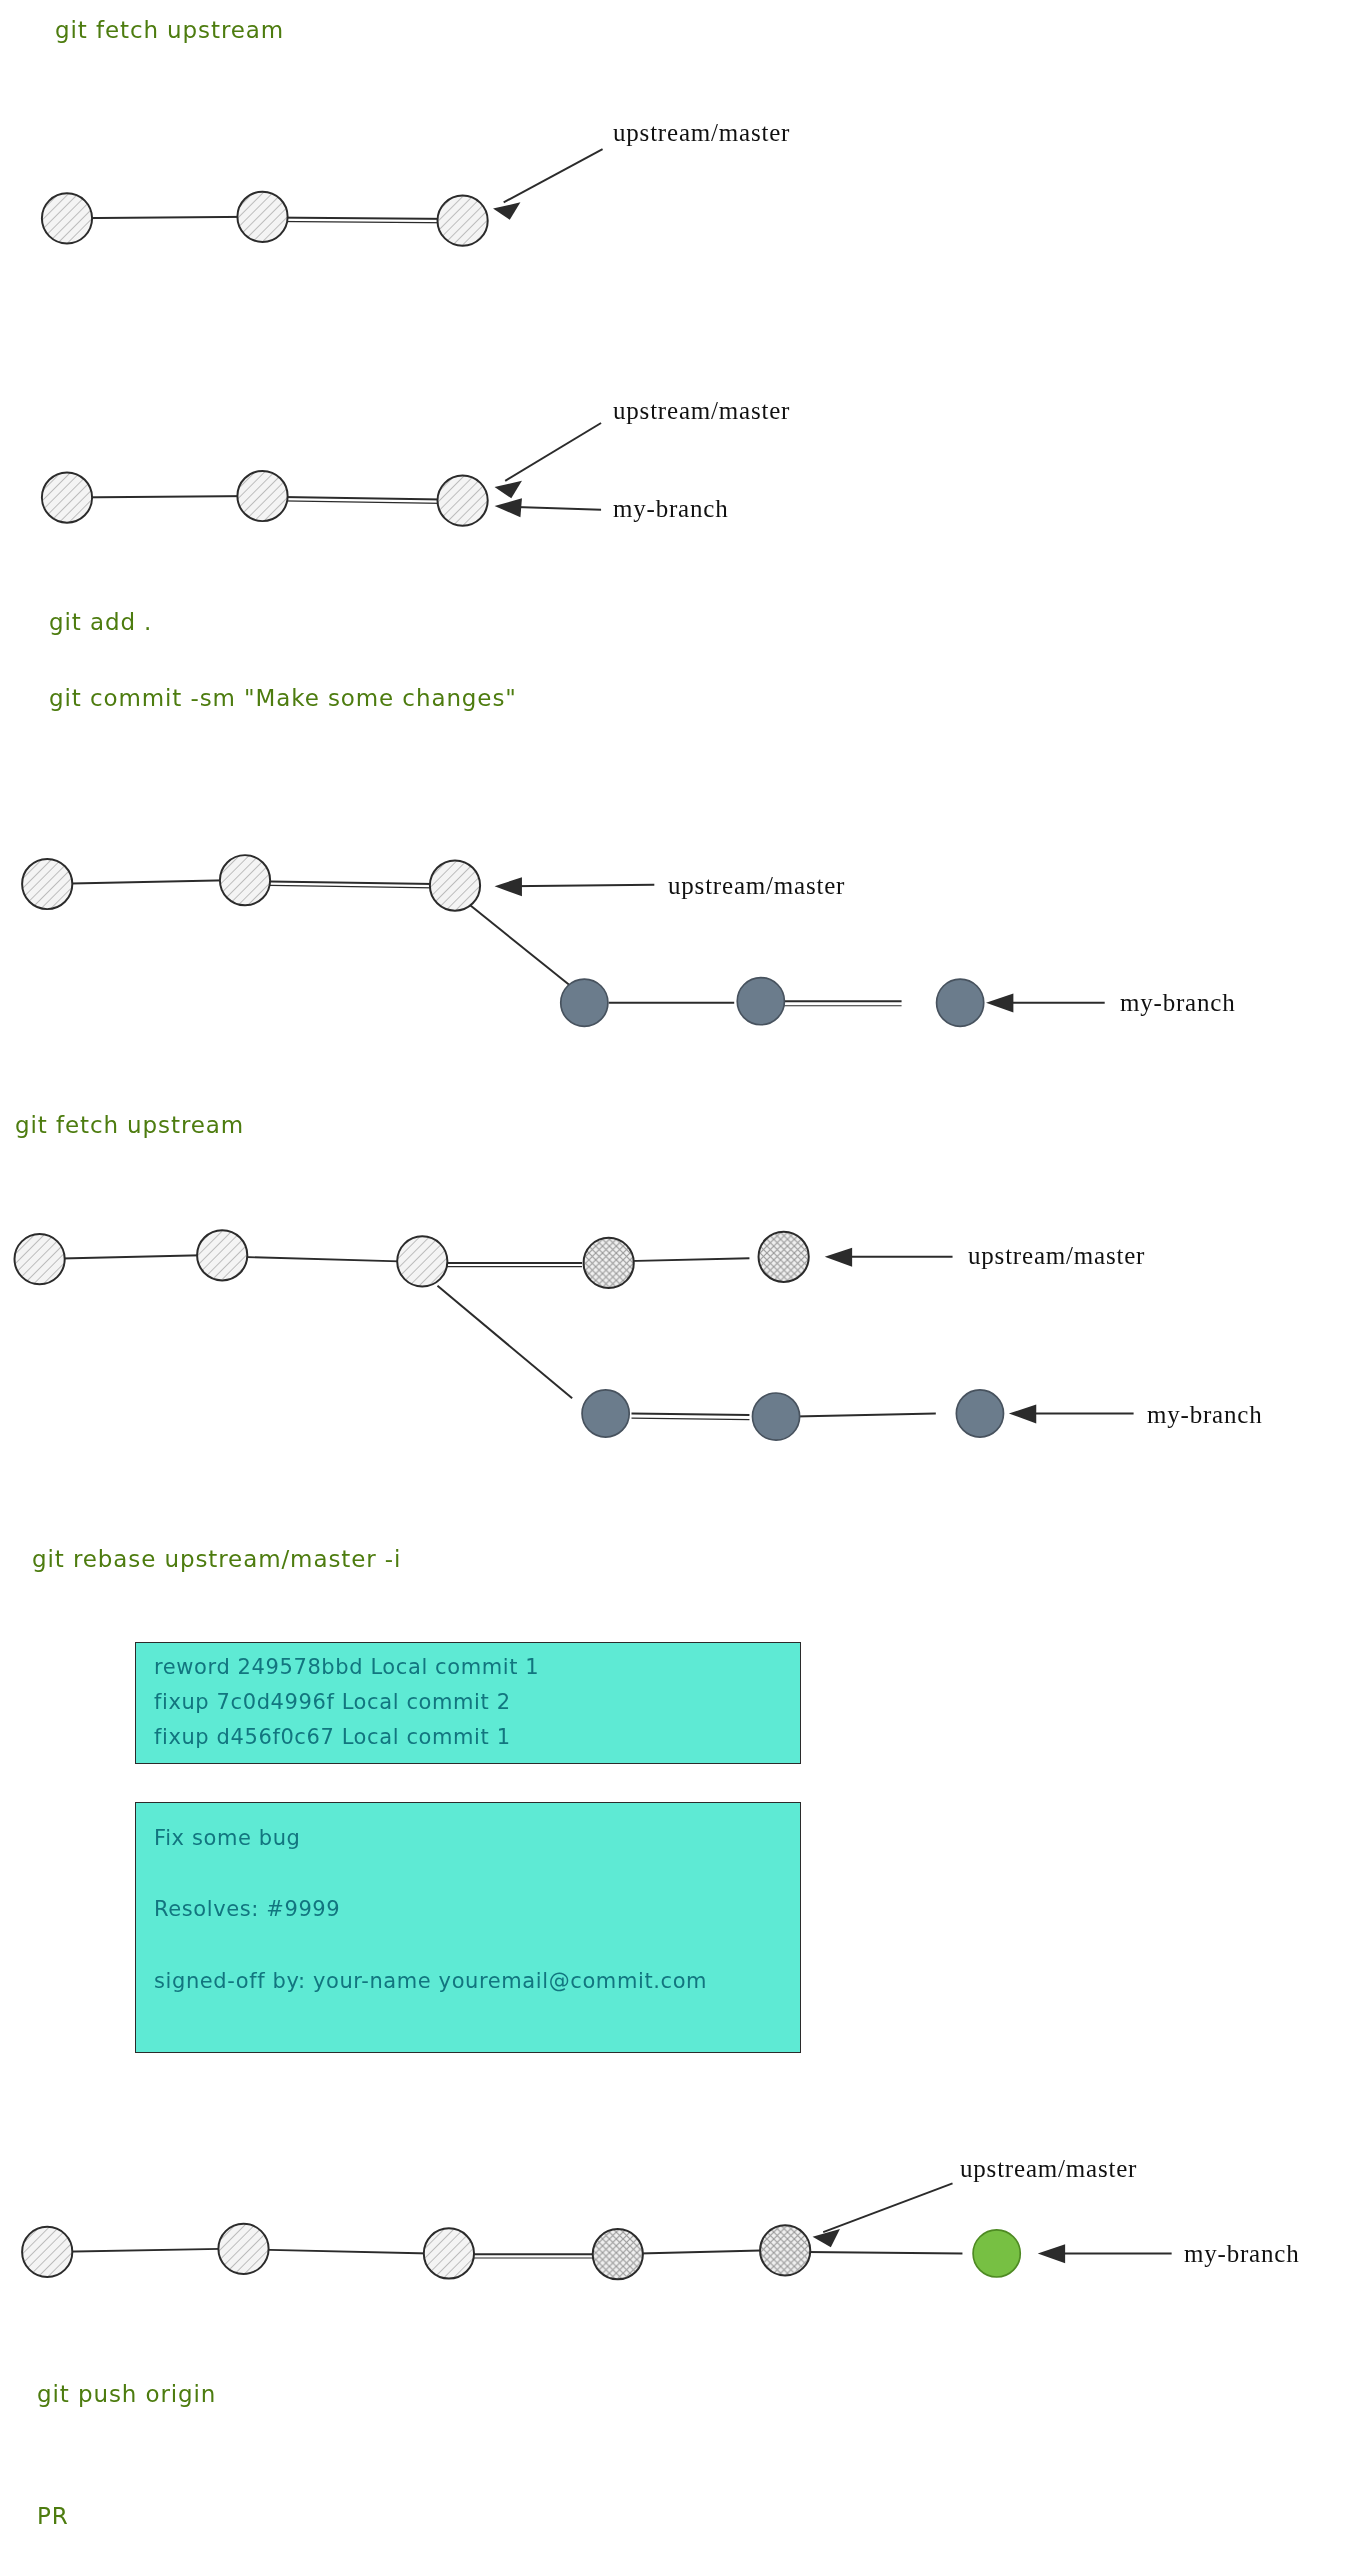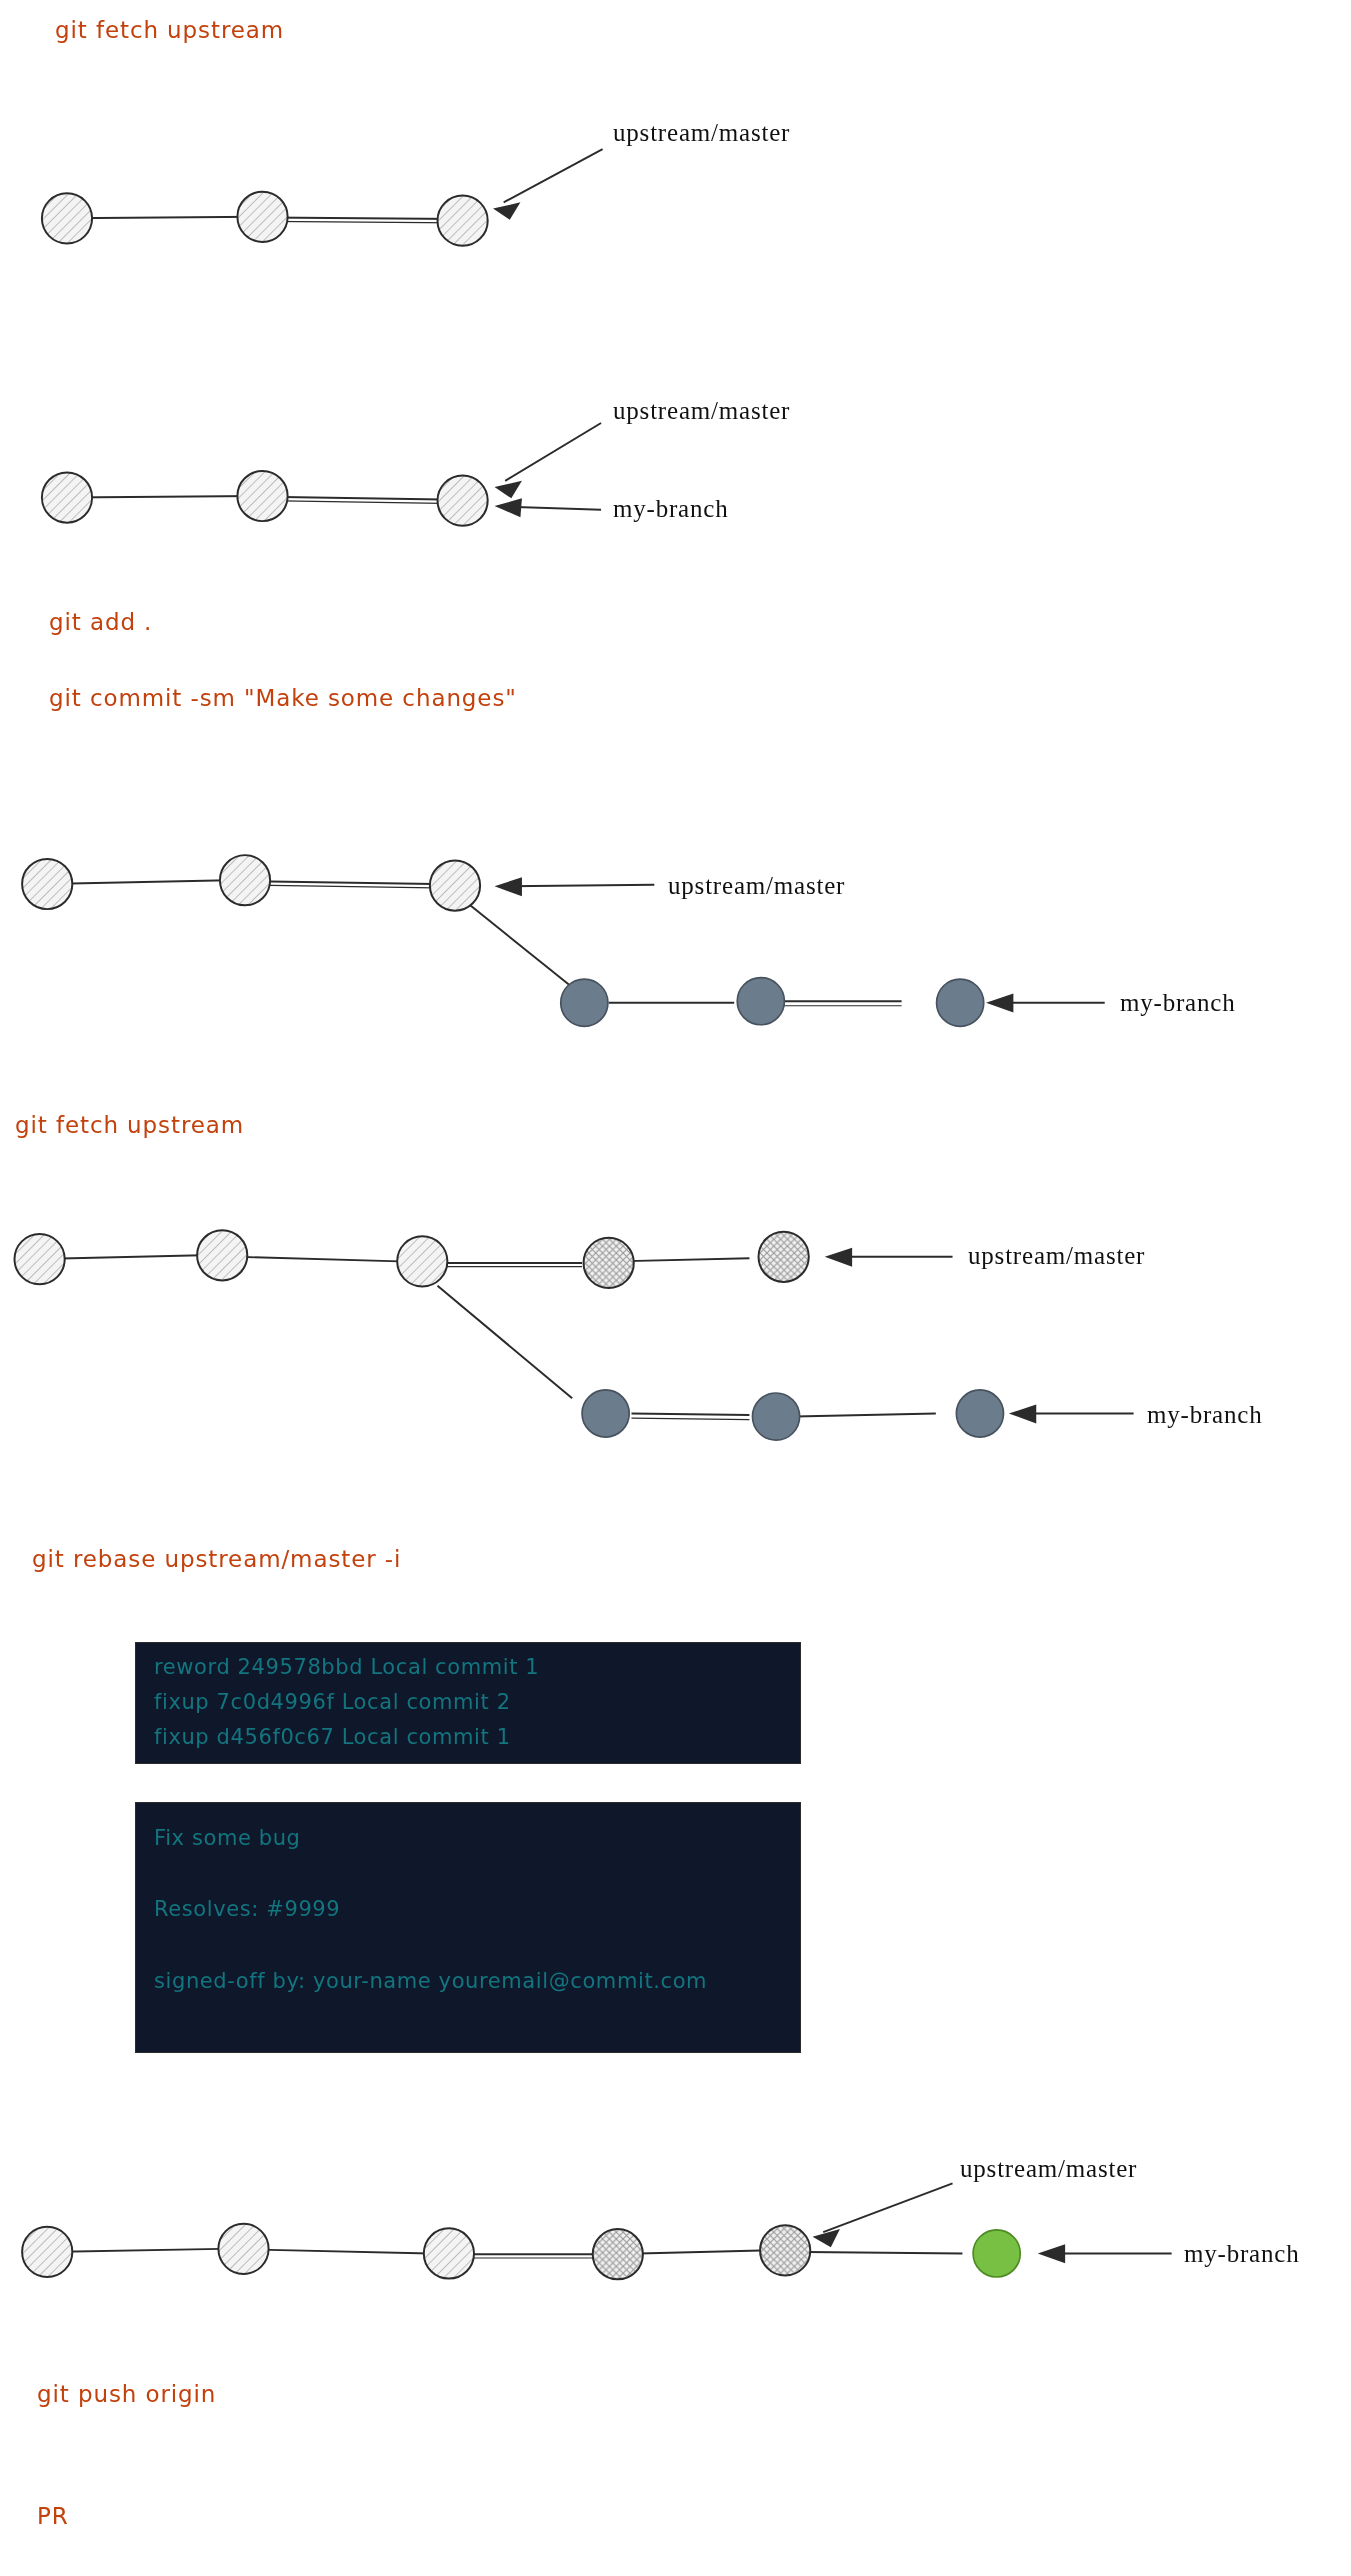--- a/index.html
+++ b/index.html
@@ -18,36 +18,36 @@
   .canvas {
     position: relative;
     width: 1352px;
     height: 2576px;
   }
   .cmd {
     position: absolute;
     font-family: "DejaVu Sans", sans-serif;
     font-size: 23px;
     letter-spacing: 0.9px;
-    color: #c2410c;
+    color: #4d7c0f;
     white-space: nowrap;
   }
   .label {
     position: absolute;
     font-family: Liberation Serif, serif;
     font-size: 25px;
     letter-spacing: 0.8px;
     color: #111111;
     white-space: nowrap;
     text-align: right;
   }
   .editor-box {
     position: absolute;
     border: 1.9px solid #2b2b2b;
-    background: #0f172a;
+    background: #5eead4;
     box-sizing: border-box;
   }
   .editor-line {
     position: absolute;
     font-family: "DejaVu Sans", sans-serif;
     font-size: 21px;
     letter-spacing: 0.6px;
     color: #12757f;
     white-space: nowrap;
   }

